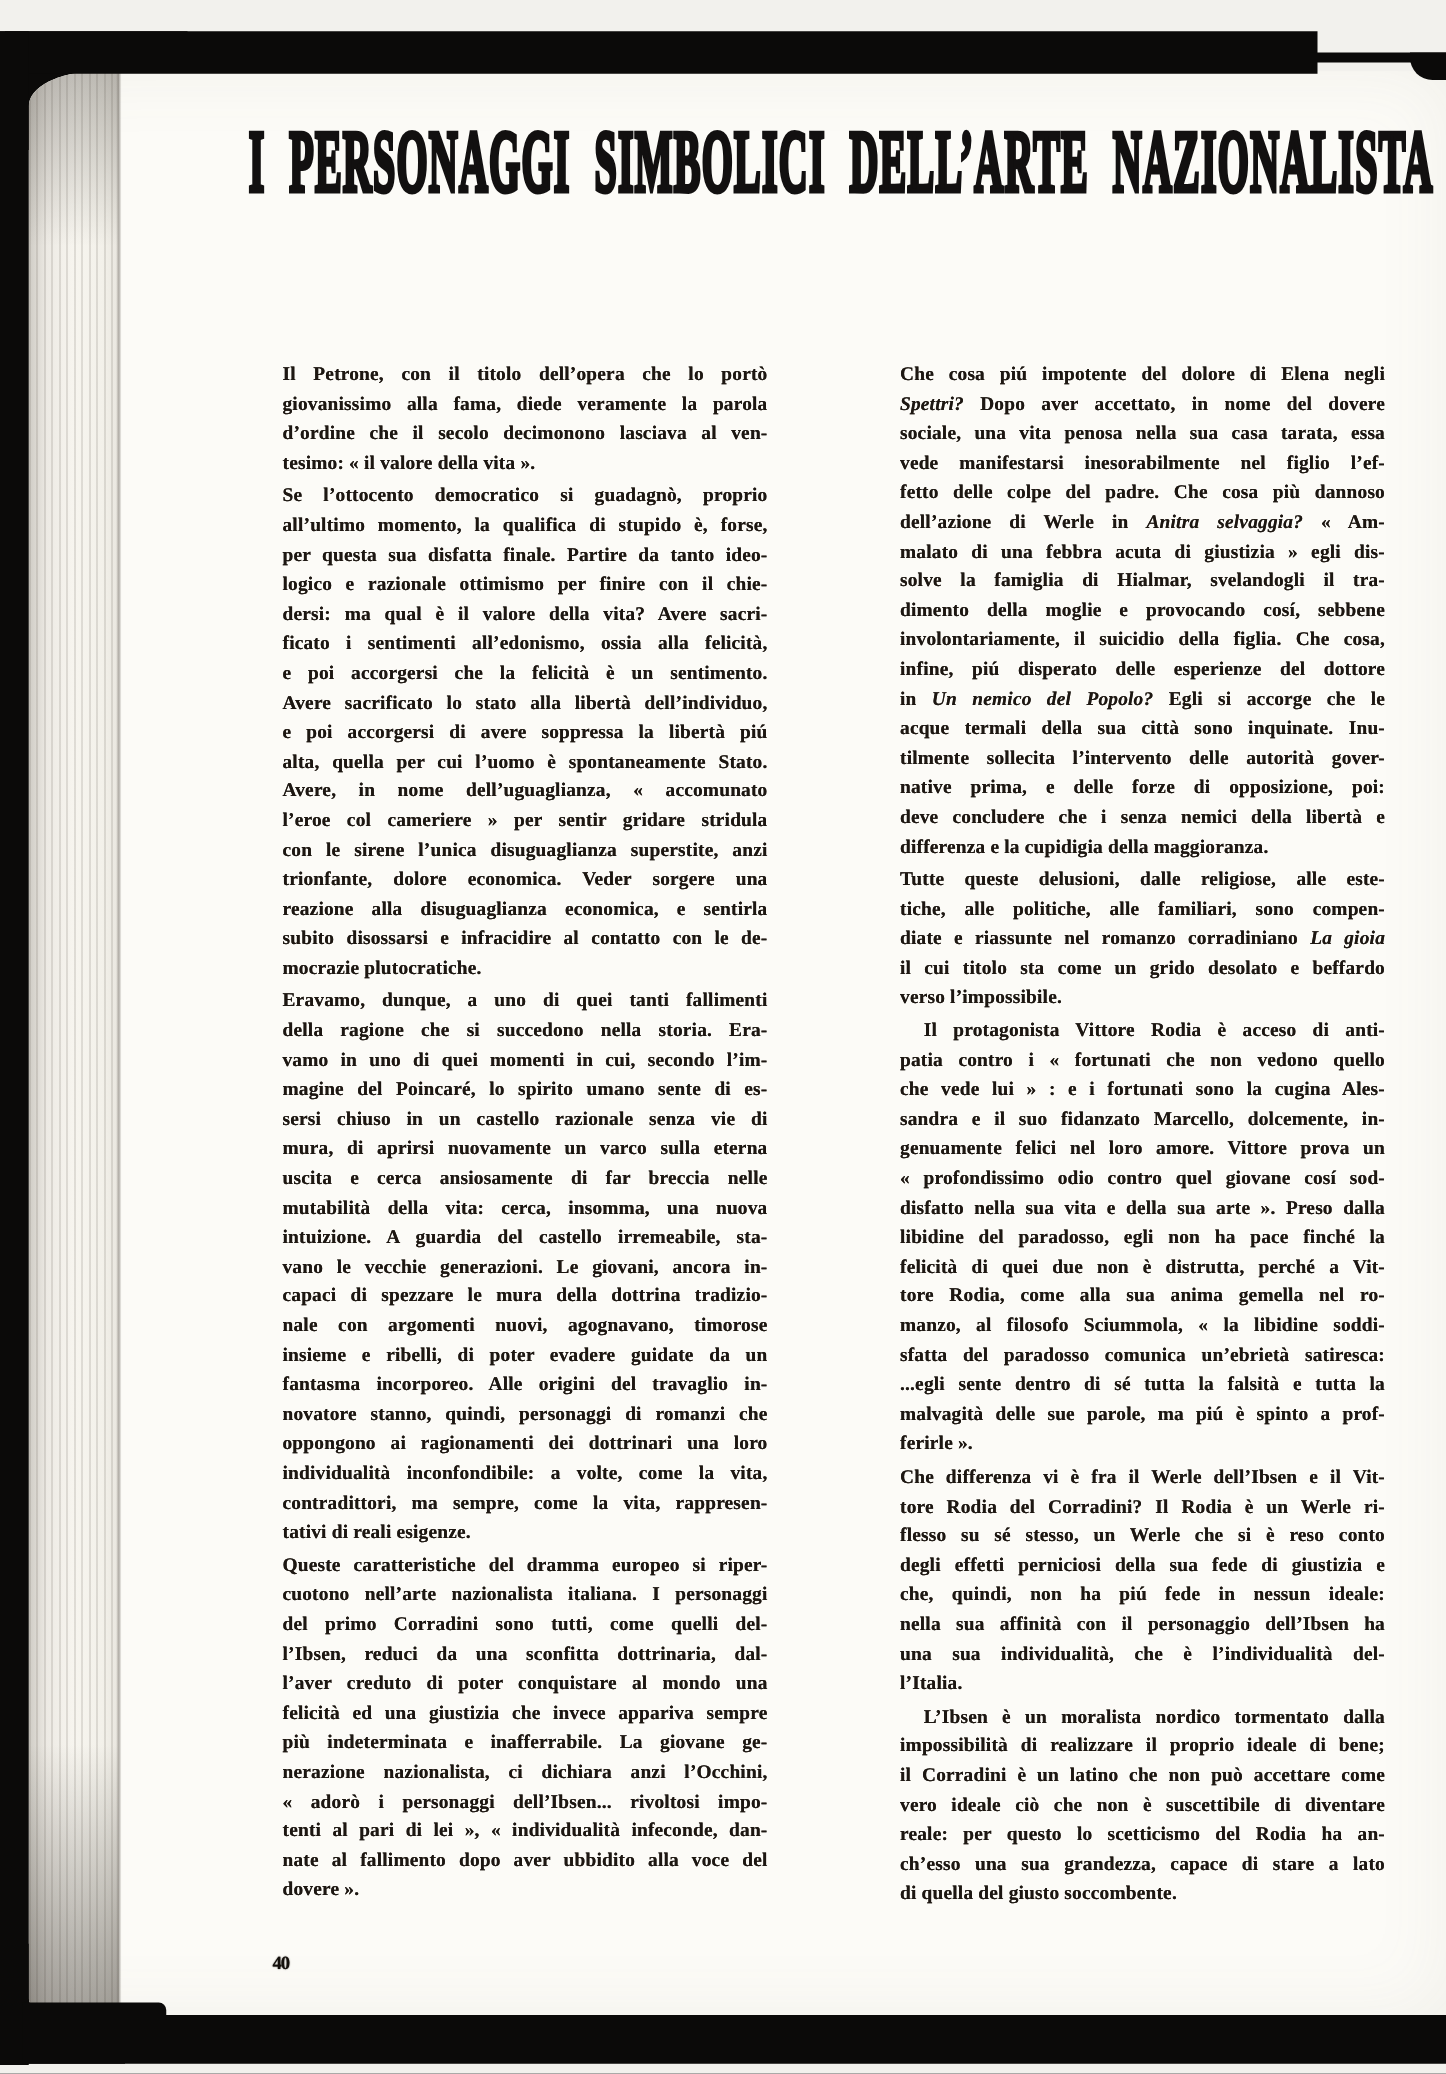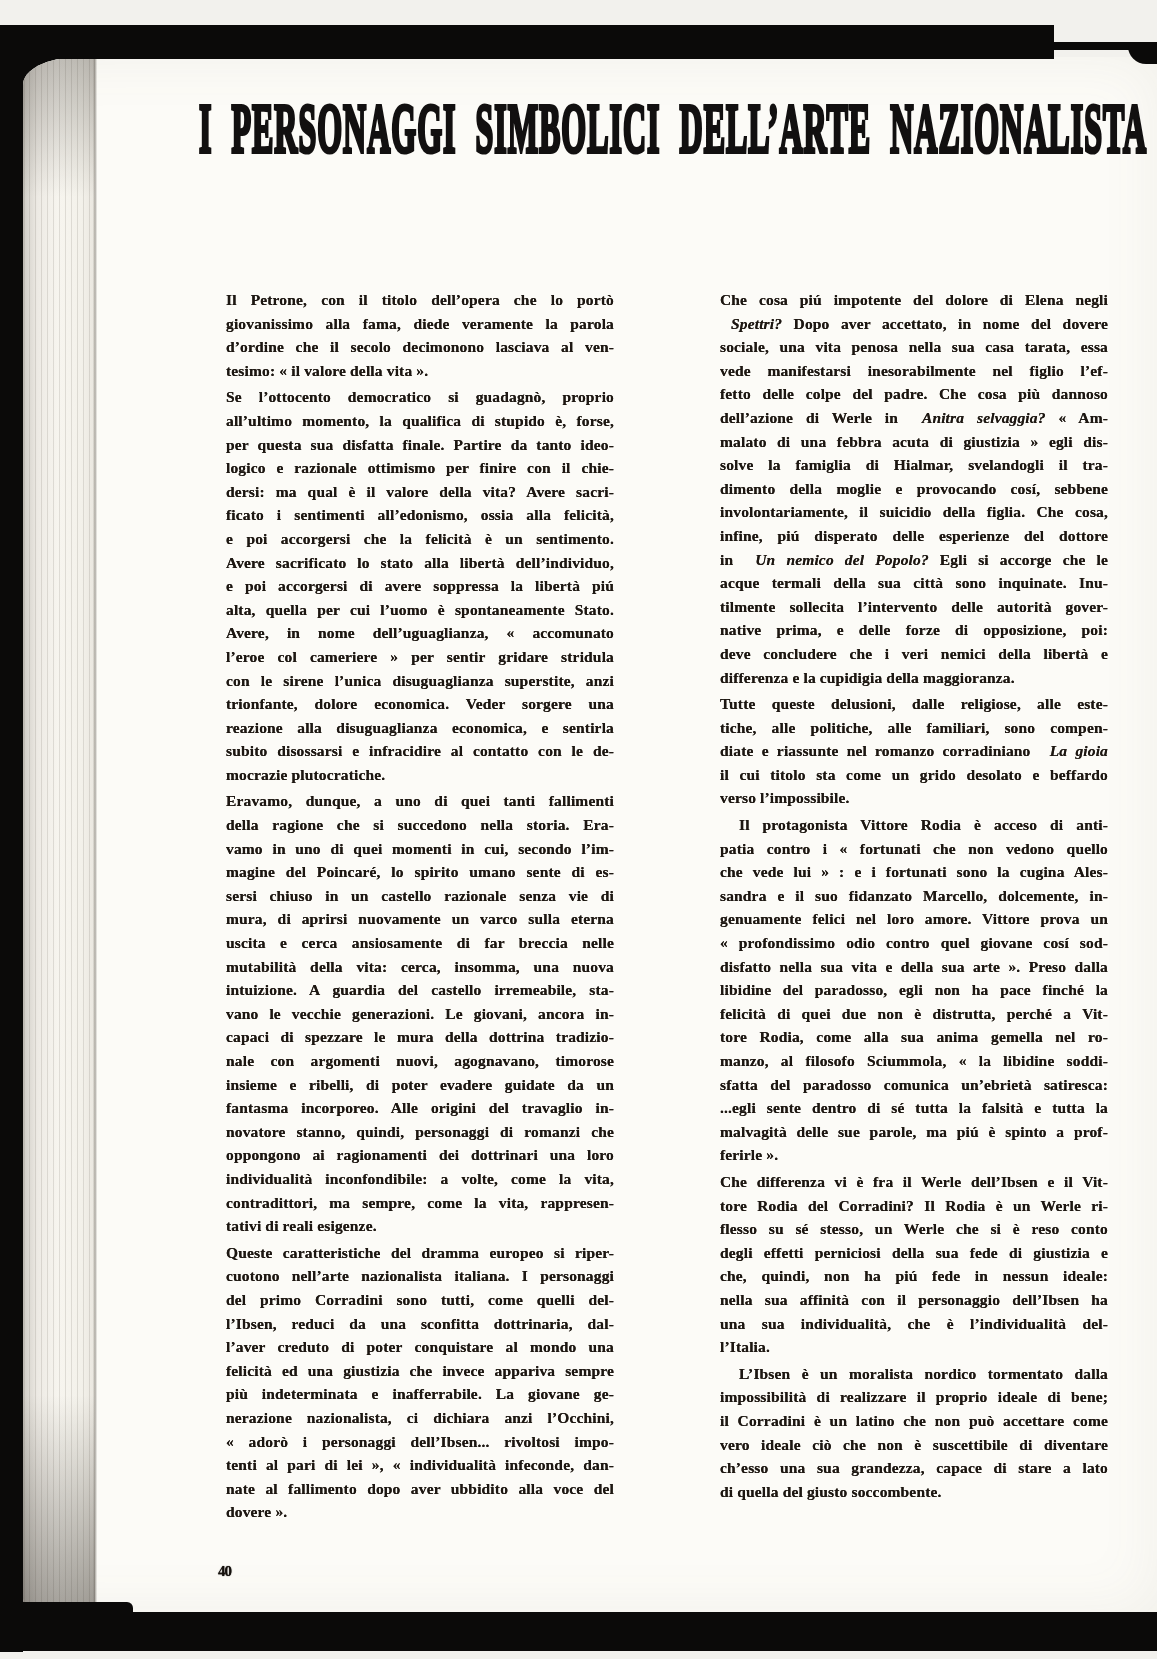--- a/index.html
+++ b/index.html
@@ -50,21 +50,21 @@
     font-size:15.5px;line-height:23.6px;font-weight:700;
     color:#1d1712;letter-spacing:.15px;
     text-shadow:0 0 .5px rgba(25,18,10,.85);
   }
   .col-left{left:226px;}
   .col-right{left:720px;}
   .para + .para{margin-top:3px;}
   .ln{text-align:justify;text-align-last:justify;}
   .ln.last{text-align-last:left;}
   .para.indent .ln.first{text-indent:19px;}
-  .ln i{margin-left:11px;}
+  .ln i{}
   
   .pageno{
     position:absolute;left:218px;top:1563px;z-index:3;
     font-size:15px;font-weight:700;color:#14100c;letter-spacing:-1px;
     text-shadow:0 0 1px #14100c;
   }
 </style>
 </head>
 <body>
 
@@ -160,21 +160,21 @@
         <div class="ln" style=""><span>dell’azione di Werle in </span><i>Anitra selvaggia?</i><span> « Am-</span></div>
         <div class="ln" style=""><span>malato di una febbra acuta di giustizia » egli dis-</span></div>
         <div class="ln" style=""><span>solve la famiglia di Hialmar, svelandogli il tra-</span></div>
         <div class="ln" style=""><span>dimento della moglie e provocando cosí, sebbene</span></div>
         <div class="ln" style=""><span>involontariamente, il suicidio della figlia. Che cosa,</span></div>
         <div class="ln" style=""><span>infine, piú disperato delle esperienze del dottore</span></div>
         <div class="ln" style=""><span>in </span><i>Un nemico del Popolo?</i><span> Egli si accorge che le</span></div>
         <div class="ln" style=""><span>acque termali della sua città sono inquinate. Inu-</span></div>
         <div class="ln" style=""><span>tilmente sollecita l’intervento delle autorità gover-</span></div>
         <div class="ln" style=""><span>native prima, e delle forze di opposizione, poi:</span></div>
-        <div class="ln" style=""><span>deve concludere che i veri nemici della libertà e</span></div>
+        <div class="ln" style=""><span>deve concludere che i senza nemici della libertà e</span></div>
         <div class="ln last" style=""><span>differenza e la cupidigia della maggioranza.</span></div>
       </div>
       <div class="para">
         <div class="ln first" style=""><span>Tutte queste delusioni, dalle religiose, alle este-</span></div>
         <div class="ln" style=""><span>tiche, alle politiche, alle familiari, sono compen-</span></div>
         <div class="ln" style=""><span>diate e riassunte nel romanzo corradiniano </span><i>La gioia</i></div>
         <div class="ln" style=""><span>il cui titolo sta come un grido desolato e beffardo</span></div>
         <div class="ln last" style=""><span>verso l’impossibile.</span></div>
       </div>
       <div class="para indent">
@@ -202,19 +202,20 @@
         <div class="ln" style=""><span>che, quindi, non ha piú fede in nessun ideale:</span></div>
         <div class="ln" style=""><span>nella sua affinità con il personaggio dell’Ibsen ha</span></div>
         <div class="ln" style=""><span>una sua individualità, che è l’individualità del-</span></div>
         <div class="ln last" style=""><span>l’Italia.</span></div>
       </div>
       <div class="para indent">
         <div class="ln first" style=""><span>L’Ibsen è un moralista nordico tormentato dalla</span></div>
         <div class="ln" style=""><span>impossibilità di realizzare il proprio ideale di bene;</span></div>
         <div class="ln" style=""><span>il Corradini è un latino che non può accettare come</span></div>
         <div class="ln" style=""><span>vero ideale ciò che non è suscettibile di diventare</span></div>
+        <div class="ln" style=""><span>reale: per questo lo scetticismo del Rodia ha an-</span></div>
         <div class="ln" style=""><span>ch’esso una sua grandezza, capace di stare a lato</span></div>
         <div class="ln last" style=""><span>di quella del giusto soccombente.</span></div>
       </div>
     </div>
 
   <div class="pageno">40</div>
 </div>
 
 </body></html>

